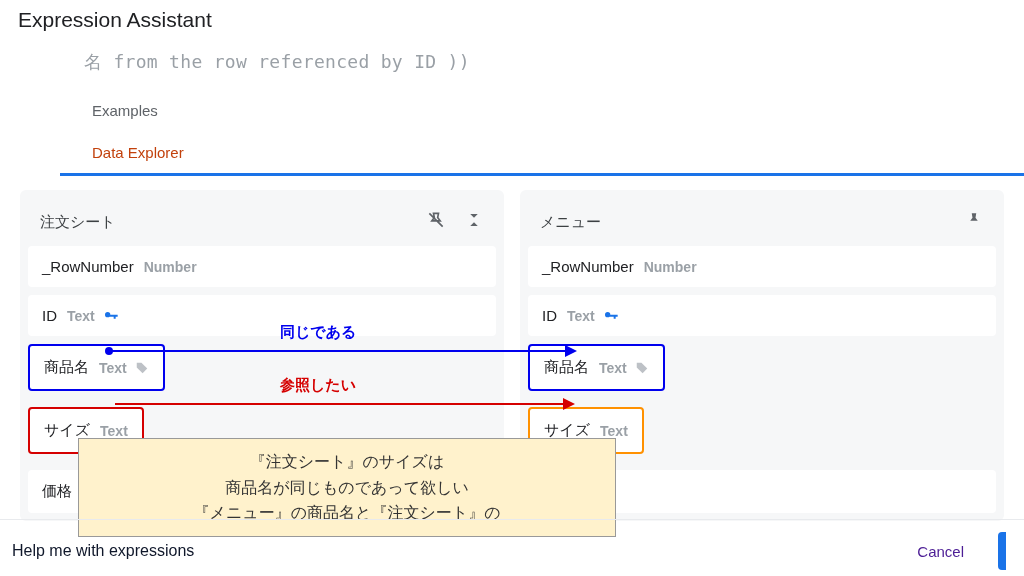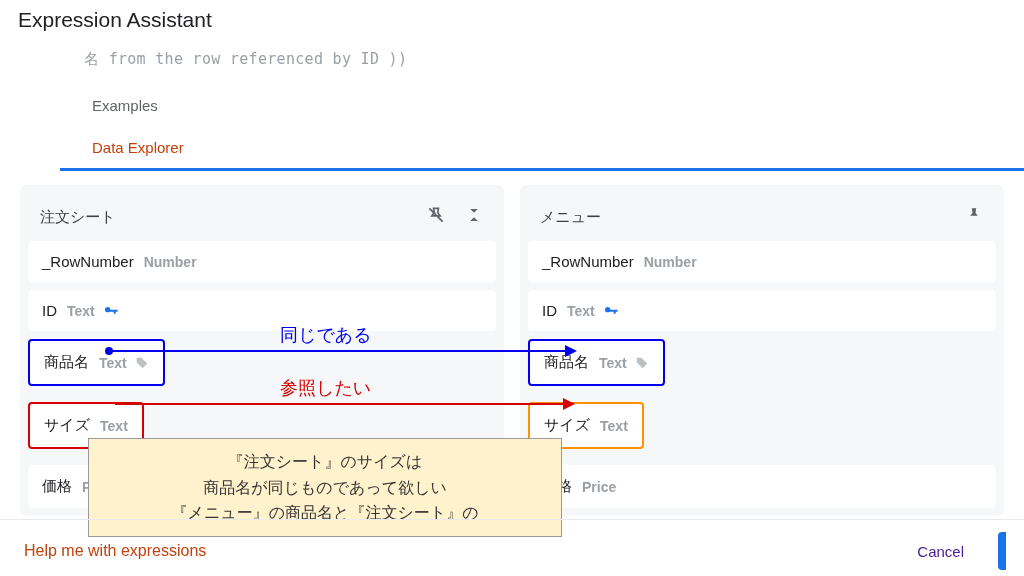--- a/index.html
+++ b/index.html
@@ -1,20 +1,20 @@
 <!DOCTYPE html>
 <html><head>
 <meta charset="utf-8">
 <style>
 * { margin: 0; padding: 0; box-sizing: border-box; font-family: 'Segoe UI', Arial, sans-serif; }
 body { width: 1024px; height: 576px; background: #fff; position: relative; overflow: hidden; }
 
 .title { font-size: 21px; color: #202124; padding: 8px 18px 18px; font-weight: 400; }
 
-.crumb { padding: 0 4px 0 84px; color: #9aa0a6; font-family: 'Consolas', monospace; font-size: 15px; letter-spacing: 0.3px; }
+.crumb { padding: 0 4px 0 84px; color: #9aa0a6; font-family: 'Consolas', monospace; font-size: 18px; letter-spacing: 0.3px; }
 
 .tabs { display: flex; gap: 0; margin: 18px 0 0 60px; flex-direction: column; }
 .tab { padding: 10px 32px 12px; font-size: 15px; color: #5f6368; cursor: pointer; border-bottom: 3px solid transparent; }
 .tab.active { color: #c2410c; border-bottom-color: #1a73e8; font-weight: 500; }
 
 .panels { display: flex; gap: 16px; padding: 14px 20px 0 20px; }
 
 .card { flex: 1; background: #f6f7f8; border-radius: 6px; padding: 0; min-width: 0; }
 .card-hd { display: flex; align-items: flex-end; padding: 18px 18px 14px 20px; }
 .card-hd-title { flex: 1; font-size: 15px; color: #3c4043; }
@@ -23,28 +23,28 @@
 .row { background: #fff; margin: 0 8px 8px 8px; border-radius: 4px; padding: 12px 14px; display: flex; align-items: center; font-size: 15px; }
 .row-name { color: #202124; margin-right: 10px; }
 .row-type { color: #9aa0a6; font-size: 14px; font-weight: bold; }
 .row-ic { margin-left: 8px; display: inline-flex; }
 
 .box-blue { border: 2.5px solid #0000ee; }
 .box-red { border: 2.5px solid #d50000; }
 .box-orange { border: 2.5px solid #ff9100; }
 
 .abs { position: absolute; }
-.label-text { font-size: 18px; font-weight: 400; }
+.label-text { font-size: 15px; font-weight: 700; }
 .blue-text { color: #0000ee; }
 .red-text { color: #d50000; }
 
 .note { background: #fff2cc; border: 1px solid #999; padding: 10px 20px; text-align: center; font-size: 16px; line-height: 1.6; color: #333; }
 
 .footer { position: absolute; bottom: 0; left: 0; right: 0; display: flex; align-items: center; padding: 12px 18px 6px 12px; border-top: 1px solid #e8eaed; }
-.link { color: #c2410c; font-size: 16px; cursor: pointer; margin-left: 12px; }
+.link { color: #0f172a; font-size: 16px; cursor: pointer; }
 .btn-cancel { margin-left: auto; color: #4c1d95; font-size: 15px; padding: 8px 16px; cursor: pointer; }
 .btn-save { width: 8px; height: 38px; background: #1a73e8; border-radius: 4px 0 0 4px; margin-left: 18px; }
 
 svg { display: block; }
 .arrow-line { position: absolute; height: 2px; }
 .arrow-blue { background: #0000ee; }
 .arrow-red { background: #d50000; }
 .arrow-head { position: absolute; width: 0; height: 0; border-top: 6px solid transparent; border-bottom: 6px solid transparent; }
 .arrow-head-blue { border-left: 12px solid #0000ee; }
 .arrow-head-red { border-left: 12px solid #d50000; }
@@ -160,21 +160,21 @@
 
 <div class="abs dot-blue" style="left:105px;top:347px;"></div>
 <div class="abs arrow-line arrow-blue" style="left:110px;top:350px;width:460px;"></div>
 <div class="abs arrow-head arrow-head-blue" style="left:565px;top:345px;"></div>
 <span class="abs label-text blue-text" style="left:280px;top:323px;">同じである</span>
 
 <div class="abs arrow-line arrow-red" style="left:115px;top:403px;width:450px;"></div>
 <div class="abs arrow-head arrow-head-red" style="left:563px;top:398px;"></div>
 <span class="abs label-text red-text" style="left:280px;top:376px;">参照したい</span>
 
-<div class="abs note" style="left:88px;top:438px;width:474px;">
+<div class="abs note" style="left:78px;top:438px;width:538px;">
   <div>『注文シート』のサイズは</div>
   <div>商品名が同じものであって欲しい</div>
   <div>『メニュー』の商品名と『注文シート』の</div>
 </div>
 
 <div class="footer">
   <span class="link">Help me with expressions</span>
   <span class="btn-cancel">Cancel</span>
   <span class="btn-save"></span>
 </div>

